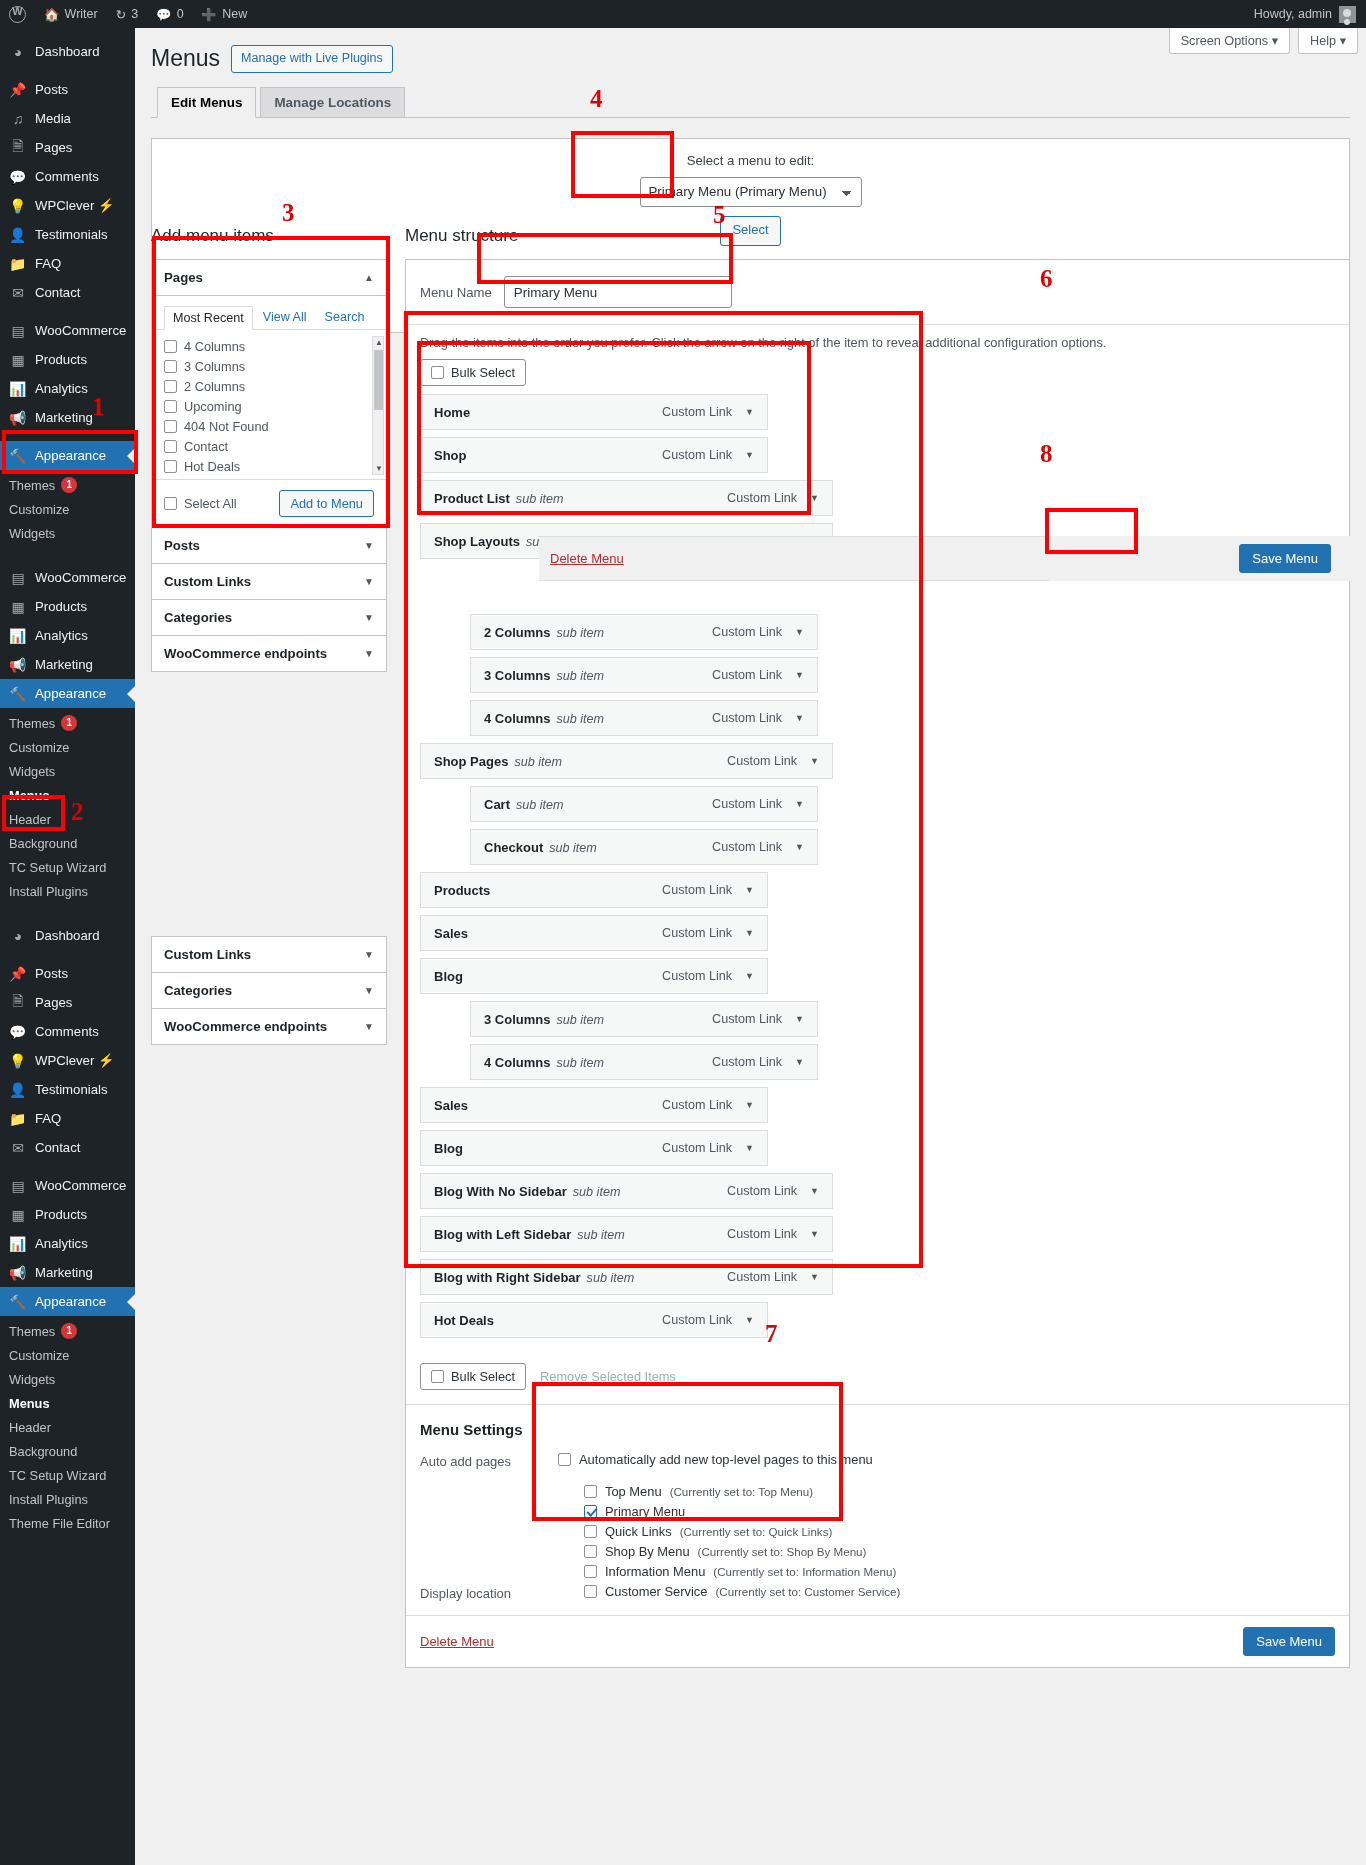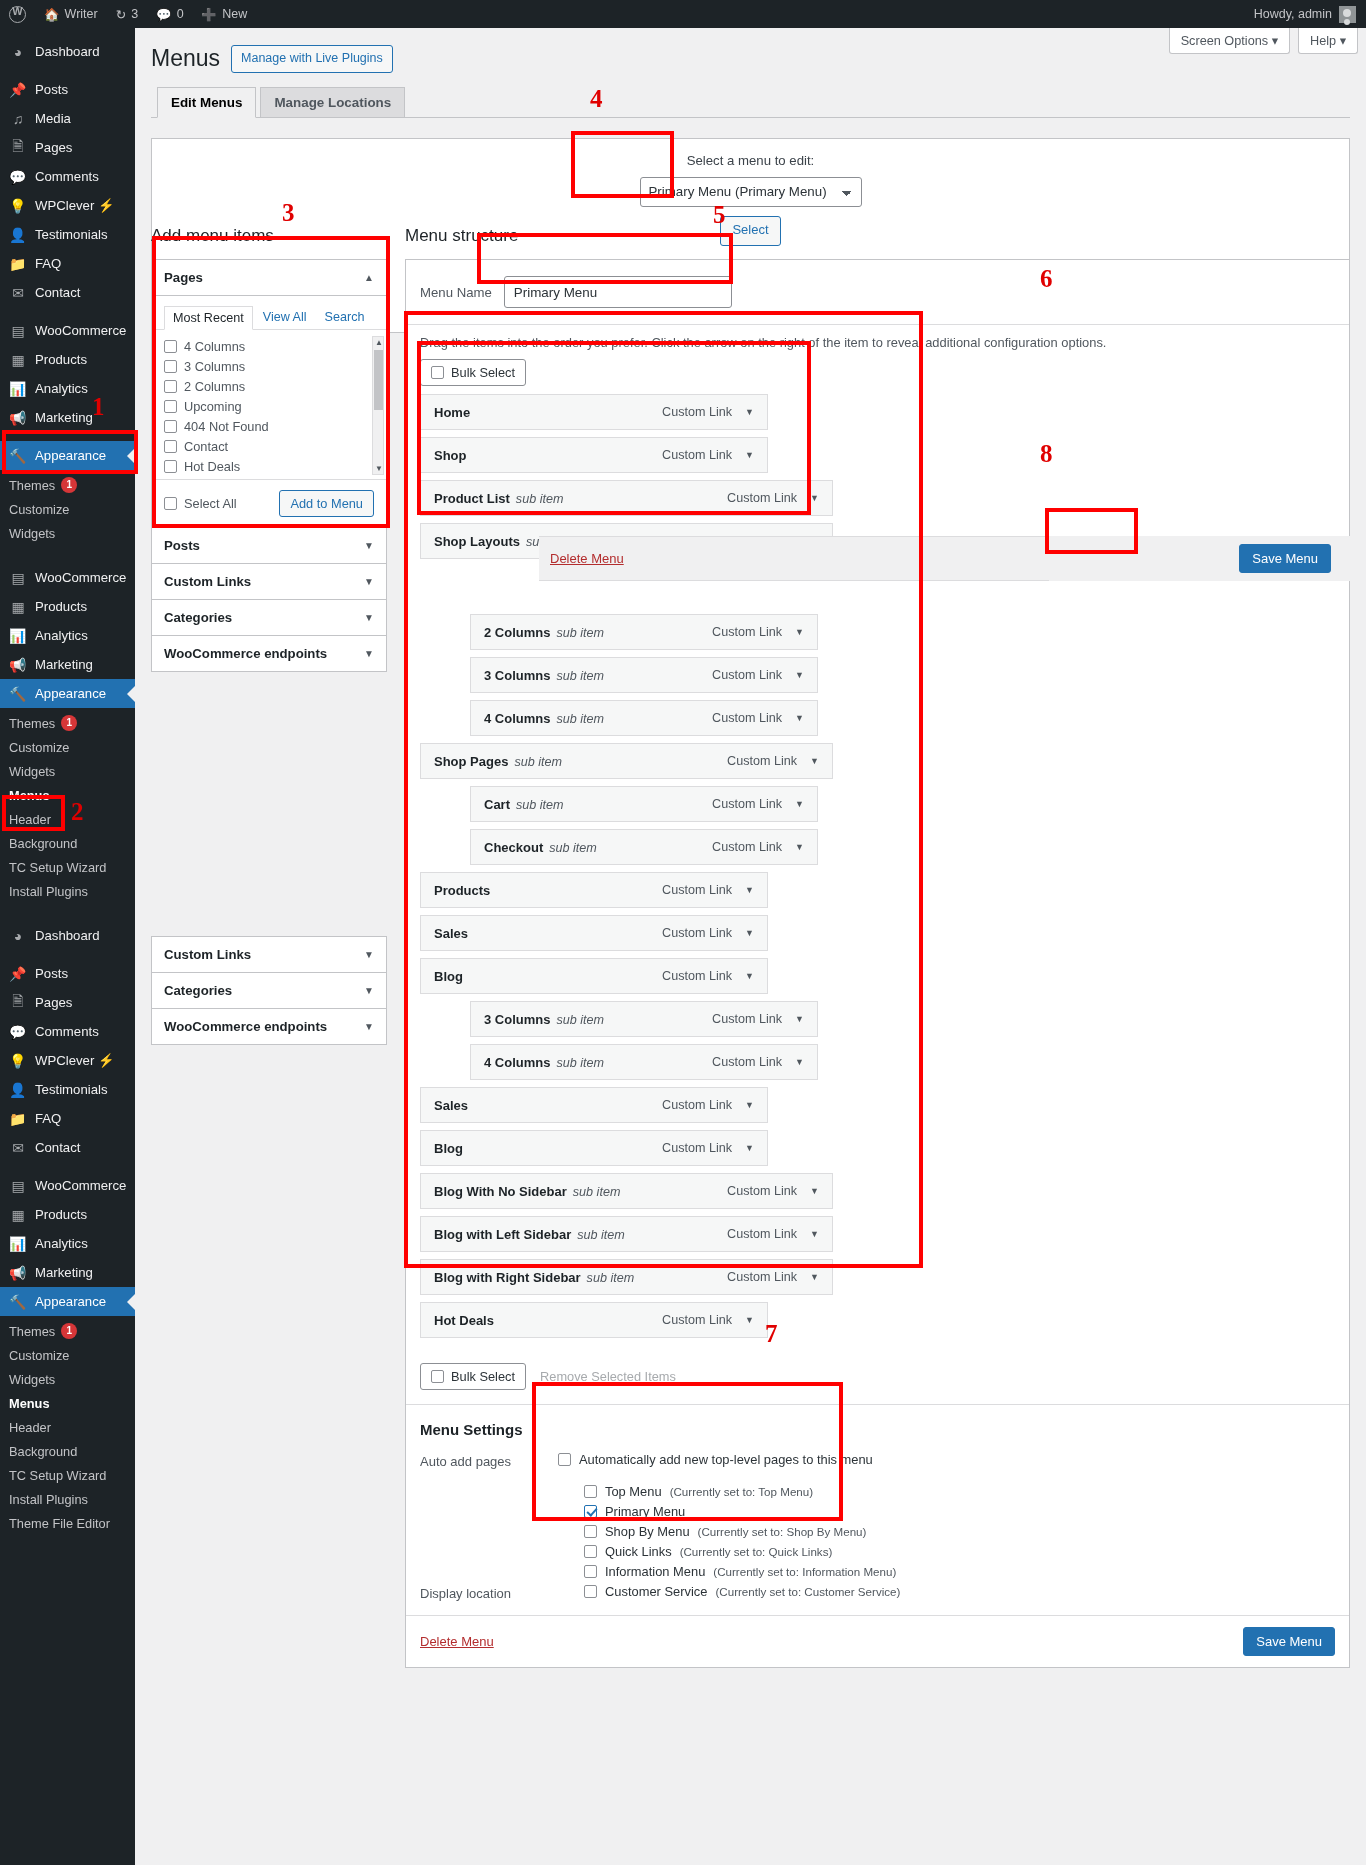--- a/index.html
+++ b/index.html
@@ -782,27 +782,27 @@
                 <span>Top Menu</span>
                 <span class="muted">(Currently set to: Top Menu)</span>
               </div>
               <div class="loc-row" style="height:20px;">
                 <span class="cb checked"></span>
                 <span>Primary Menu</span>
                 <span class="muted"></span>
               </div>
               <div class="loc-row" style="height:20px;">
                 <span class="cb"></span>
-                <span>Shop By Menu</span>
-                <span class="muted">(Currently set to: Shop By Menu)</span>
+                <span>Quick Links</span>
+                <span class="muted">(Currently set to: Quick Links)</span>
               </div>
               <div class="loc-row" style="height:20px;">
                 <span class="cb"></span>
-                <span>Quick Links</span>
-                <span class="muted">(Currently set to: Quick Links)</span>
+                <span>Shop By Menu</span>
+                <span class="muted">(Currently set to: Shop By Menu)</span>
               </div>
               <div class="loc-row" style="height:20px;">
                 <span class="cb"></span>
                 <span>Information Menu</span>
                 <span class="muted">(Currently set to: Information Menu)</span>
               </div>
               <div class="loc-row" style="height:20px;">
                 <span class="cb"></span>
                 <span>Customer Service</span>
                 <span class="muted">(Currently set to: Customer Service)</span>

